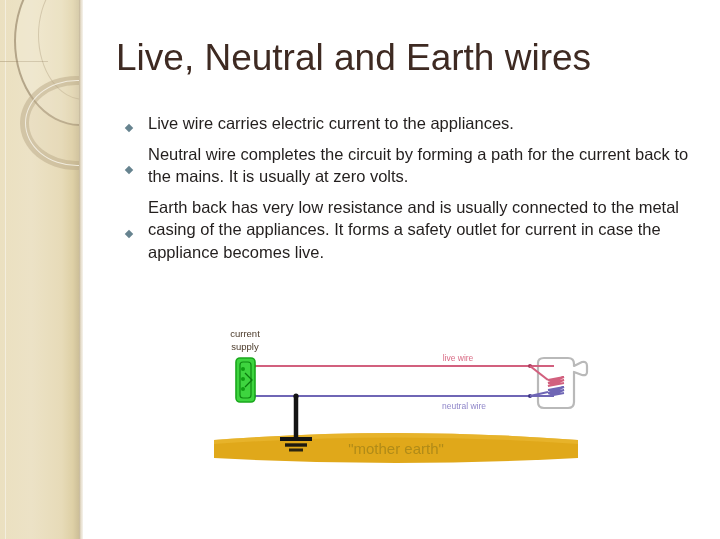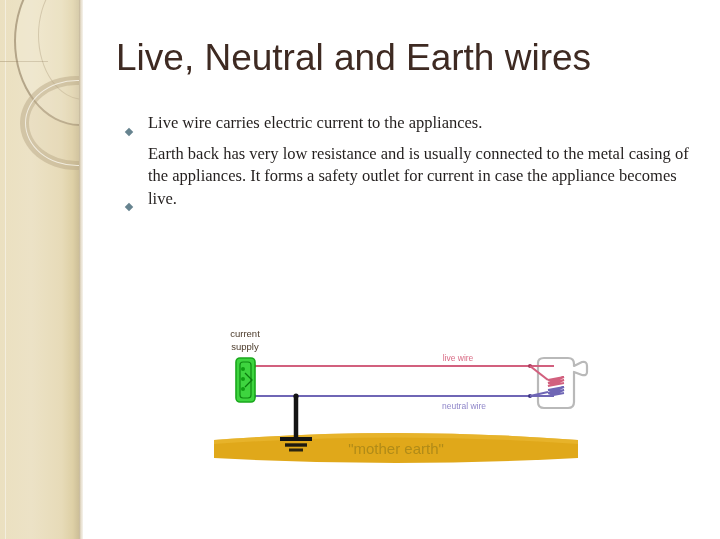--- a/index.html
+++ b/index.html
@@ -106,23 +106,22 @@
 
   
   #bullets {
     position: absolute;
     left: 126px;
     top: 112px;
     width: 582px;
   }
   .bullet-row {
     display: flex;
-    align-items: flex-end;
+    align-items: center;
     margin-bottom: 8px;
-    font-family: Liberation Serif, serif;
   }
   .bullet-marker {
     flex: 0 0 auto;
     width: 6px;
     height: 6px;
     background: #66838f;
     margin-top: 9px;
     margin-right: 16px;
     transform: rotate(45deg);
   }
@@ -168,20 +167,24 @@
 
   <div id="title">Live, Neutral and Earth wires</div>
 
   <div id="bullets">
     <div class="bullet-row">
       <span class="bullet-marker"></span>
       <span class="bullet-text">Live wire carries electric current to the appliances.</span>
     </div>
     <div class="bullet-row">
       <span class="bullet-marker"></span>
+      <span class="bullet-text">Neutral wire completes the circuit by forming a path for the current back to the mains. It is usually at zero volts.</span>
+    </div>
+    <div class="bullet-row">
+      <span class="bullet-marker"></span>
       <span class="bullet-text">Earth back has very low resistance and is usually connected to the metal casing of the appliances. It forms a safety outlet for current in case the appliance becomes live.</span>
     </div>
   </div>
 
   <div id="diagram">
     <svg width="400" height="150" viewBox="0 0 400 150" xmlns="http://www.w3.org/2000/svg">
 
       <path d="M 18 118 Q 200 104 382 118 L 382 136 Q 200 146 18 136 Z" fill="#e0a81a"></path>
       <path d="M 18 118 Q 200 104 382 118 L 382 122 Q 200 109 18 122 Z" fill="#eab832" opacity="0.7"></path>
       <text class="dg-label dg-label-earth" x="200" y="132" text-anchor="middle">"mother earth"</text>

